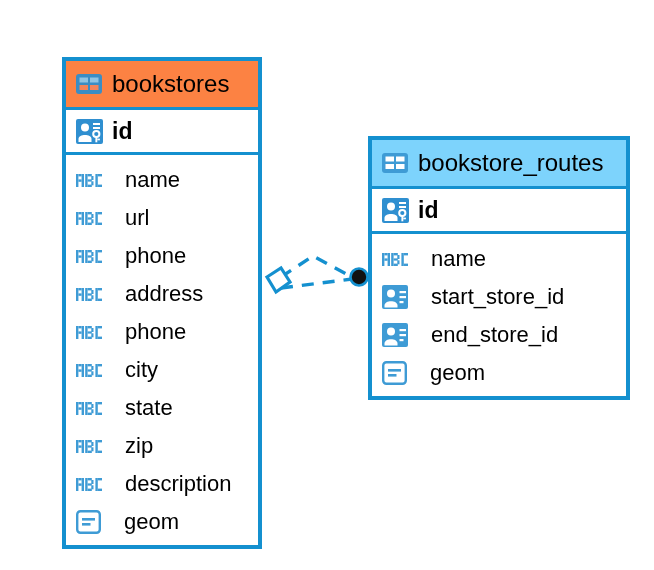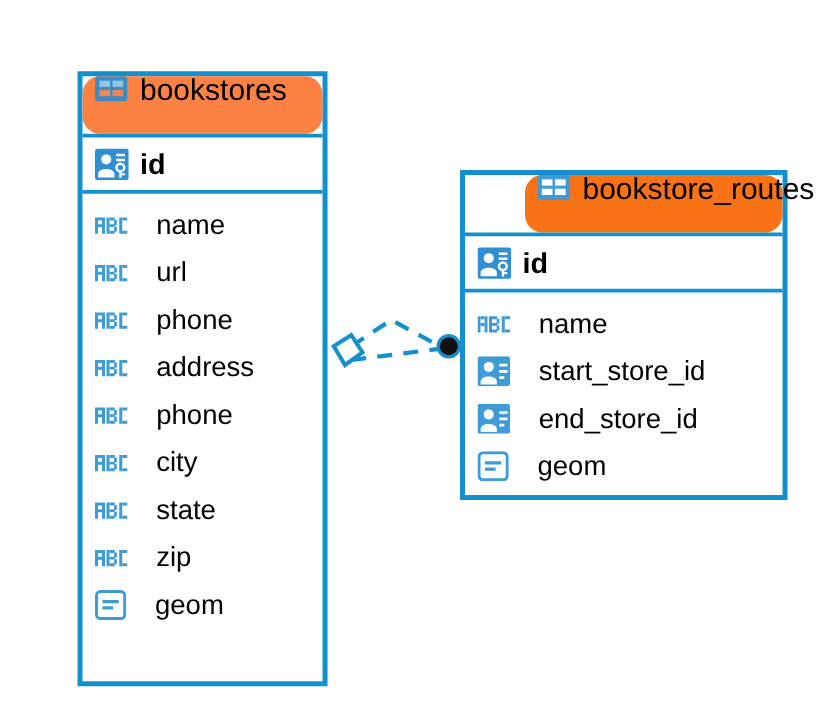--- a/index.html
+++ b/index.html
@@ -19,28 +19,28 @@
   
   .entity {
     position: absolute;
     box-sizing: border-box;
     background: #ffffff;
     border: 4px solid #1490CF;
   }
 
   .entity-header {
     display: flex;
+    align-items: center;
     box-sizing: border-box;
     height: 46px;
     padding: 0 10px;
     gap: 10px;
-    border-radius: 14px;
   }
   .entity-header.accent   { background: #FC8243; }
-  .entity-header.neutral  { background: #f97316; margin-left: 48px; }
+  .entity-header.neutral  { background: #7dd3fc; }
 
   .entity-title {
     font-size: 24px;
     color: #000000;
     line-height: 1;
     white-space: nowrap;
   }
 
   
   .pk-row {
@@ -311,20 +311,42 @@
               <rect x="15.3" y="8.3" width="2.2" height="4"></rect>
             <rect x="19.4" y="1" width="2.4" height="13"></rect>
               <rect x="21.8" y="1" width="4.2" height="2.4"></rect>
             <rect x="21.8" y="11.6" width="4.2" height="2.4"></rect>
           </g>
         </svg>
       </span>
       <span class="attr-label">zip</span>
     </div>
 
+    <div class="attr-row">
+      <span class="icon icon-abc">
+        <svg viewBox="0 0 26 15" width="26" height="15" aria-hidden="true">
+          <g fill="#3E9BD5">
+            <rect x="0" y="1" width="2.4" height="13"></rect>
+              <rect x="5.6" y="1" width="2.4" height="13"></rect>
+            <rect x="2.4" y="1" width="3.2" height="2.4"></rect>
+              <rect x="2.4" y="6.4" width="3.2" height="2.4"></rect>
+            <rect x="9.2" y="1" width="2.4" height="13"></rect>
+              <rect x="11.6" y="1" width="4.2" height="2.4"></rect>
+            <rect x="11.6" y="6.4" width="4.2" height="2.2"></rect>
+              <rect x="11.6" y="11.6" width="4.2" height="2.4"></rect>
+            <rect x="15.3" y="3" width="2.2" height="4"></rect>
+              <rect x="15.3" y="8.3" width="2.2" height="4"></rect>
+            <rect x="19.4" y="1" width="2.4" height="13"></rect>
+              <rect x="21.8" y="1" width="4.2" height="2.4"></rect>
+            <rect x="21.8" y="11.6" width="4.2" height="2.4"></rect>
+          </g>
+        </svg>
+      </span>
+      <span class="attr-label">description</span>
+    </div>
 
     <div class="attr-row">
       <span class="icon icon-geom">
         <svg viewBox="0 0 25 24" width="25" height="24" aria-hidden="true">
           <rect x="1.2" y="1.2" width="22.6" height="21.6" rx="3.2" fill="#ffffff" stroke="#3E9BD5" stroke-width="2.4"></rect>
           <rect x="6" y="8" width="13" height="2.6" fill="#3E9BD5"></rect>
           <rect x="6" y="13" width="8.5" height="2.6" fill="#3E9BD5"></rect>
         </svg>
       </span>
       <span class="attr-label">geom</span>

